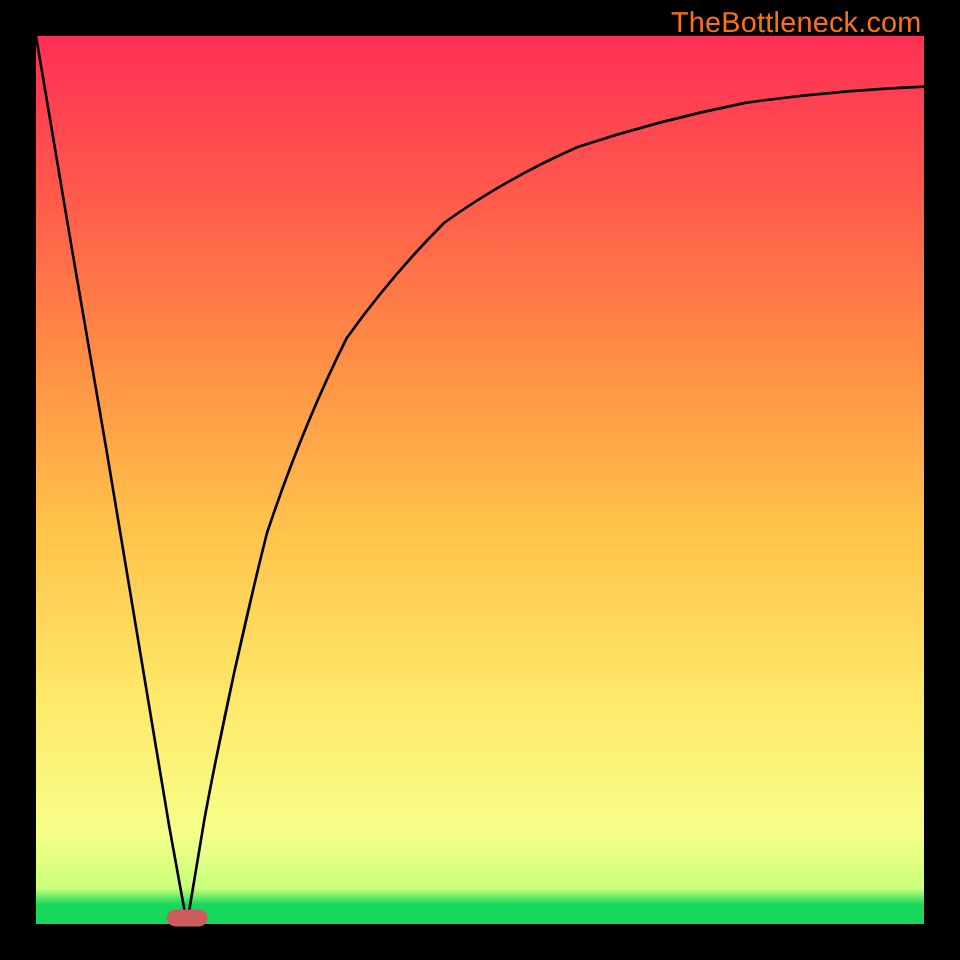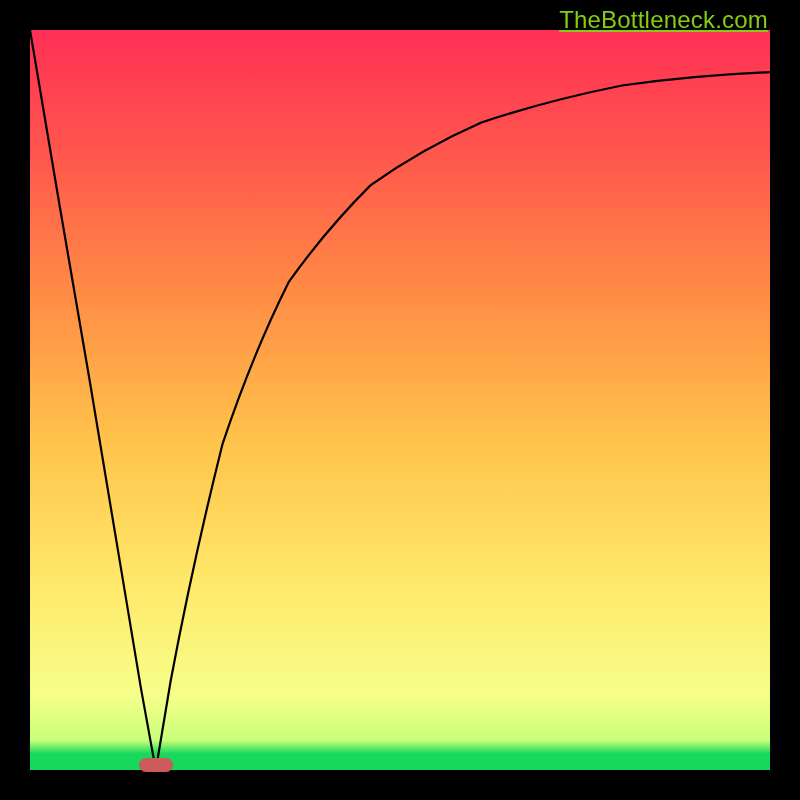--- a/index.html
+++ b/index.html
@@ -34,26 +34,25 @@
       #ffc24a 45%,
       #ff8a45 65%,
       #ff5a4c 82%,
       #ff2f55 100%
     );
   }
   .watermark {
     position: absolute;
     top: 6px;
     right: 32px;
-    color: #84cc16;
+    color: #f97316;
     font-size: 24px;
     letter-spacing: 0.2px;
     pointer-events: none;
     user-select: none;
-    text-decoration: underline;
   }
   .marker {
     position: absolute;
     width: 34px;
     height: 14px;
     border-radius: 7px;
     background: #cc5b5b;
     transform: translate(-50%, -50%);
     pointer-events: none;
   }

